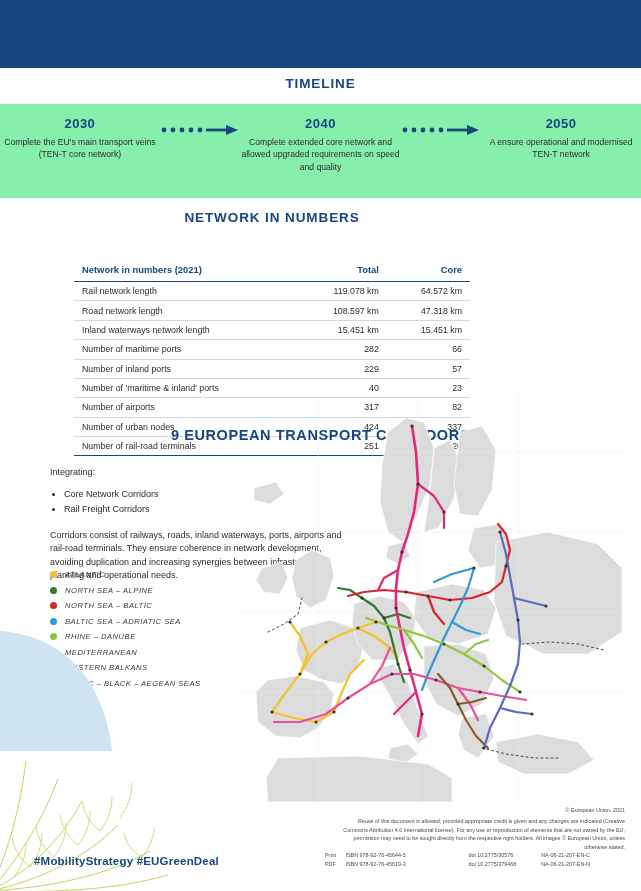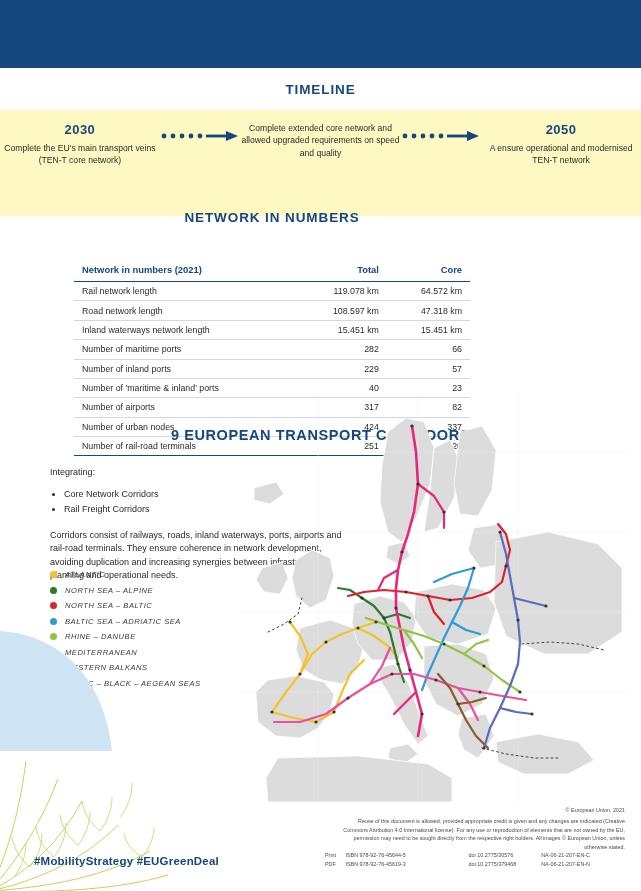--- a/index.html
+++ b/index.html
@@ -21,35 +21,35 @@
   .top-bar {
     position: absolute;
     left: 0; top: 0;
     width: 641px; height: 68px;
     background: #15477e;
   }
 
   
   .timeline-section {
     position: absolute;
-    left: 0; top: 82px;
+    left: 0; top: 76px;
     width: 641px;
   }
   .section-title {
     text-align: center;
     color: #15477e;
     font-size: 13.5px;
     font-weight: bold;
     letter-spacing: 0.9px;
   }
   .timeline-band {
     position: absolute;
     left: 0; top: 28px;
-    width: 641px; height: 106px;
-    background: #fef9c3;
+    width: 641px; height: 94px;
+    background: #86efac;
   }
   .timeline-inner {
     position: relative;
     width: 641px;
     height: 82px;
     display: flex;
     justify-content: center;
     align-items: flex-start;
     padding-top: 12px;
   }
@@ -237,20 +237,21 @@
               <circle cx="22" cy="6" r="2.4"></circle>
             <circle cx="31" cy="6" r="2.4"></circle>
               <circle cx="40" cy="6" r="2.4"></circle>
             <rect x="46" y="4.6" width="20" height="2.8"></rect>
             <polygon points="66,1 78,6 66,11"></polygon>
           </g>
         </svg>
       </div>
 
       <div class="tl-item">
+        <div class="tl-year">2040</div>
         <div class="tl-desc">Complete extended core network and allowed upgraded requirements on speed and quality</div>
       </div>
 
       <div class="tl-arrow">
         <svg width="80" height="12" viewBox="0 0 80 12">
           <g fill="#15477e">
             <circle cx="4" cy="6" r="2.4"></circle>
               <circle cx="13" cy="6" r="2.4"></circle>
               <circle cx="22" cy="6" r="2.4"></circle>
             <circle cx="31" cy="6" r="2.4"></circle>

